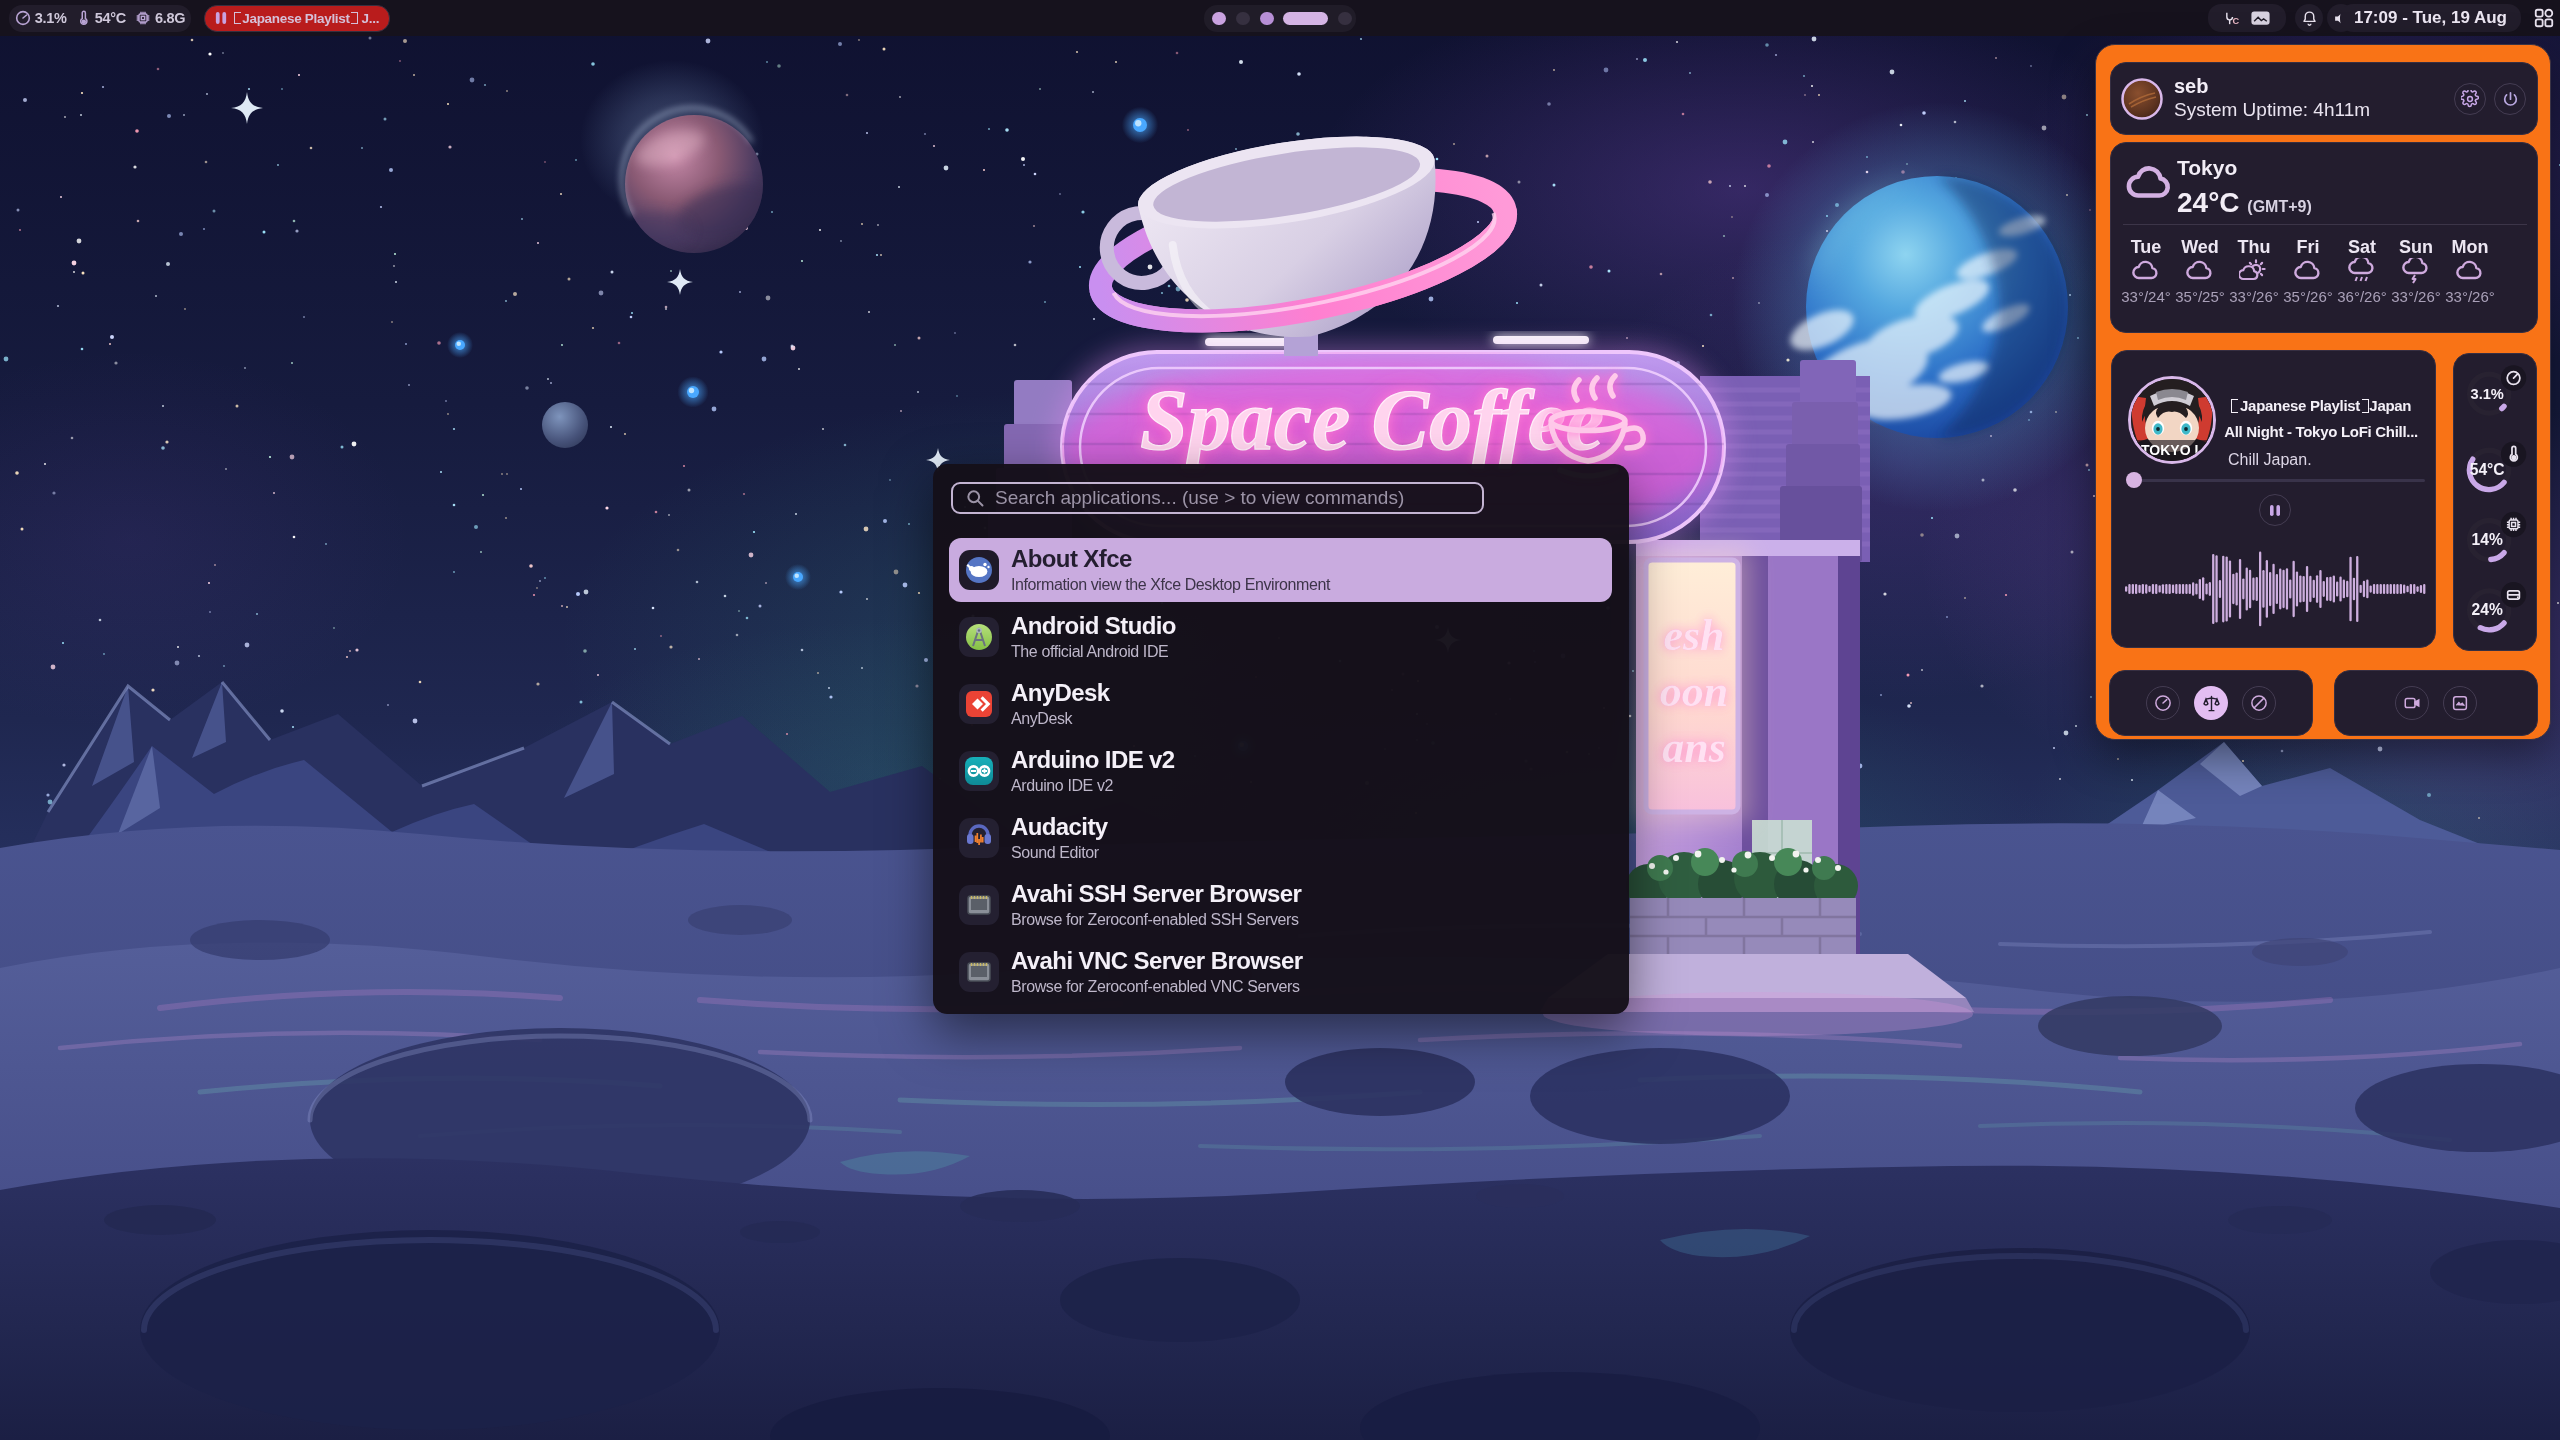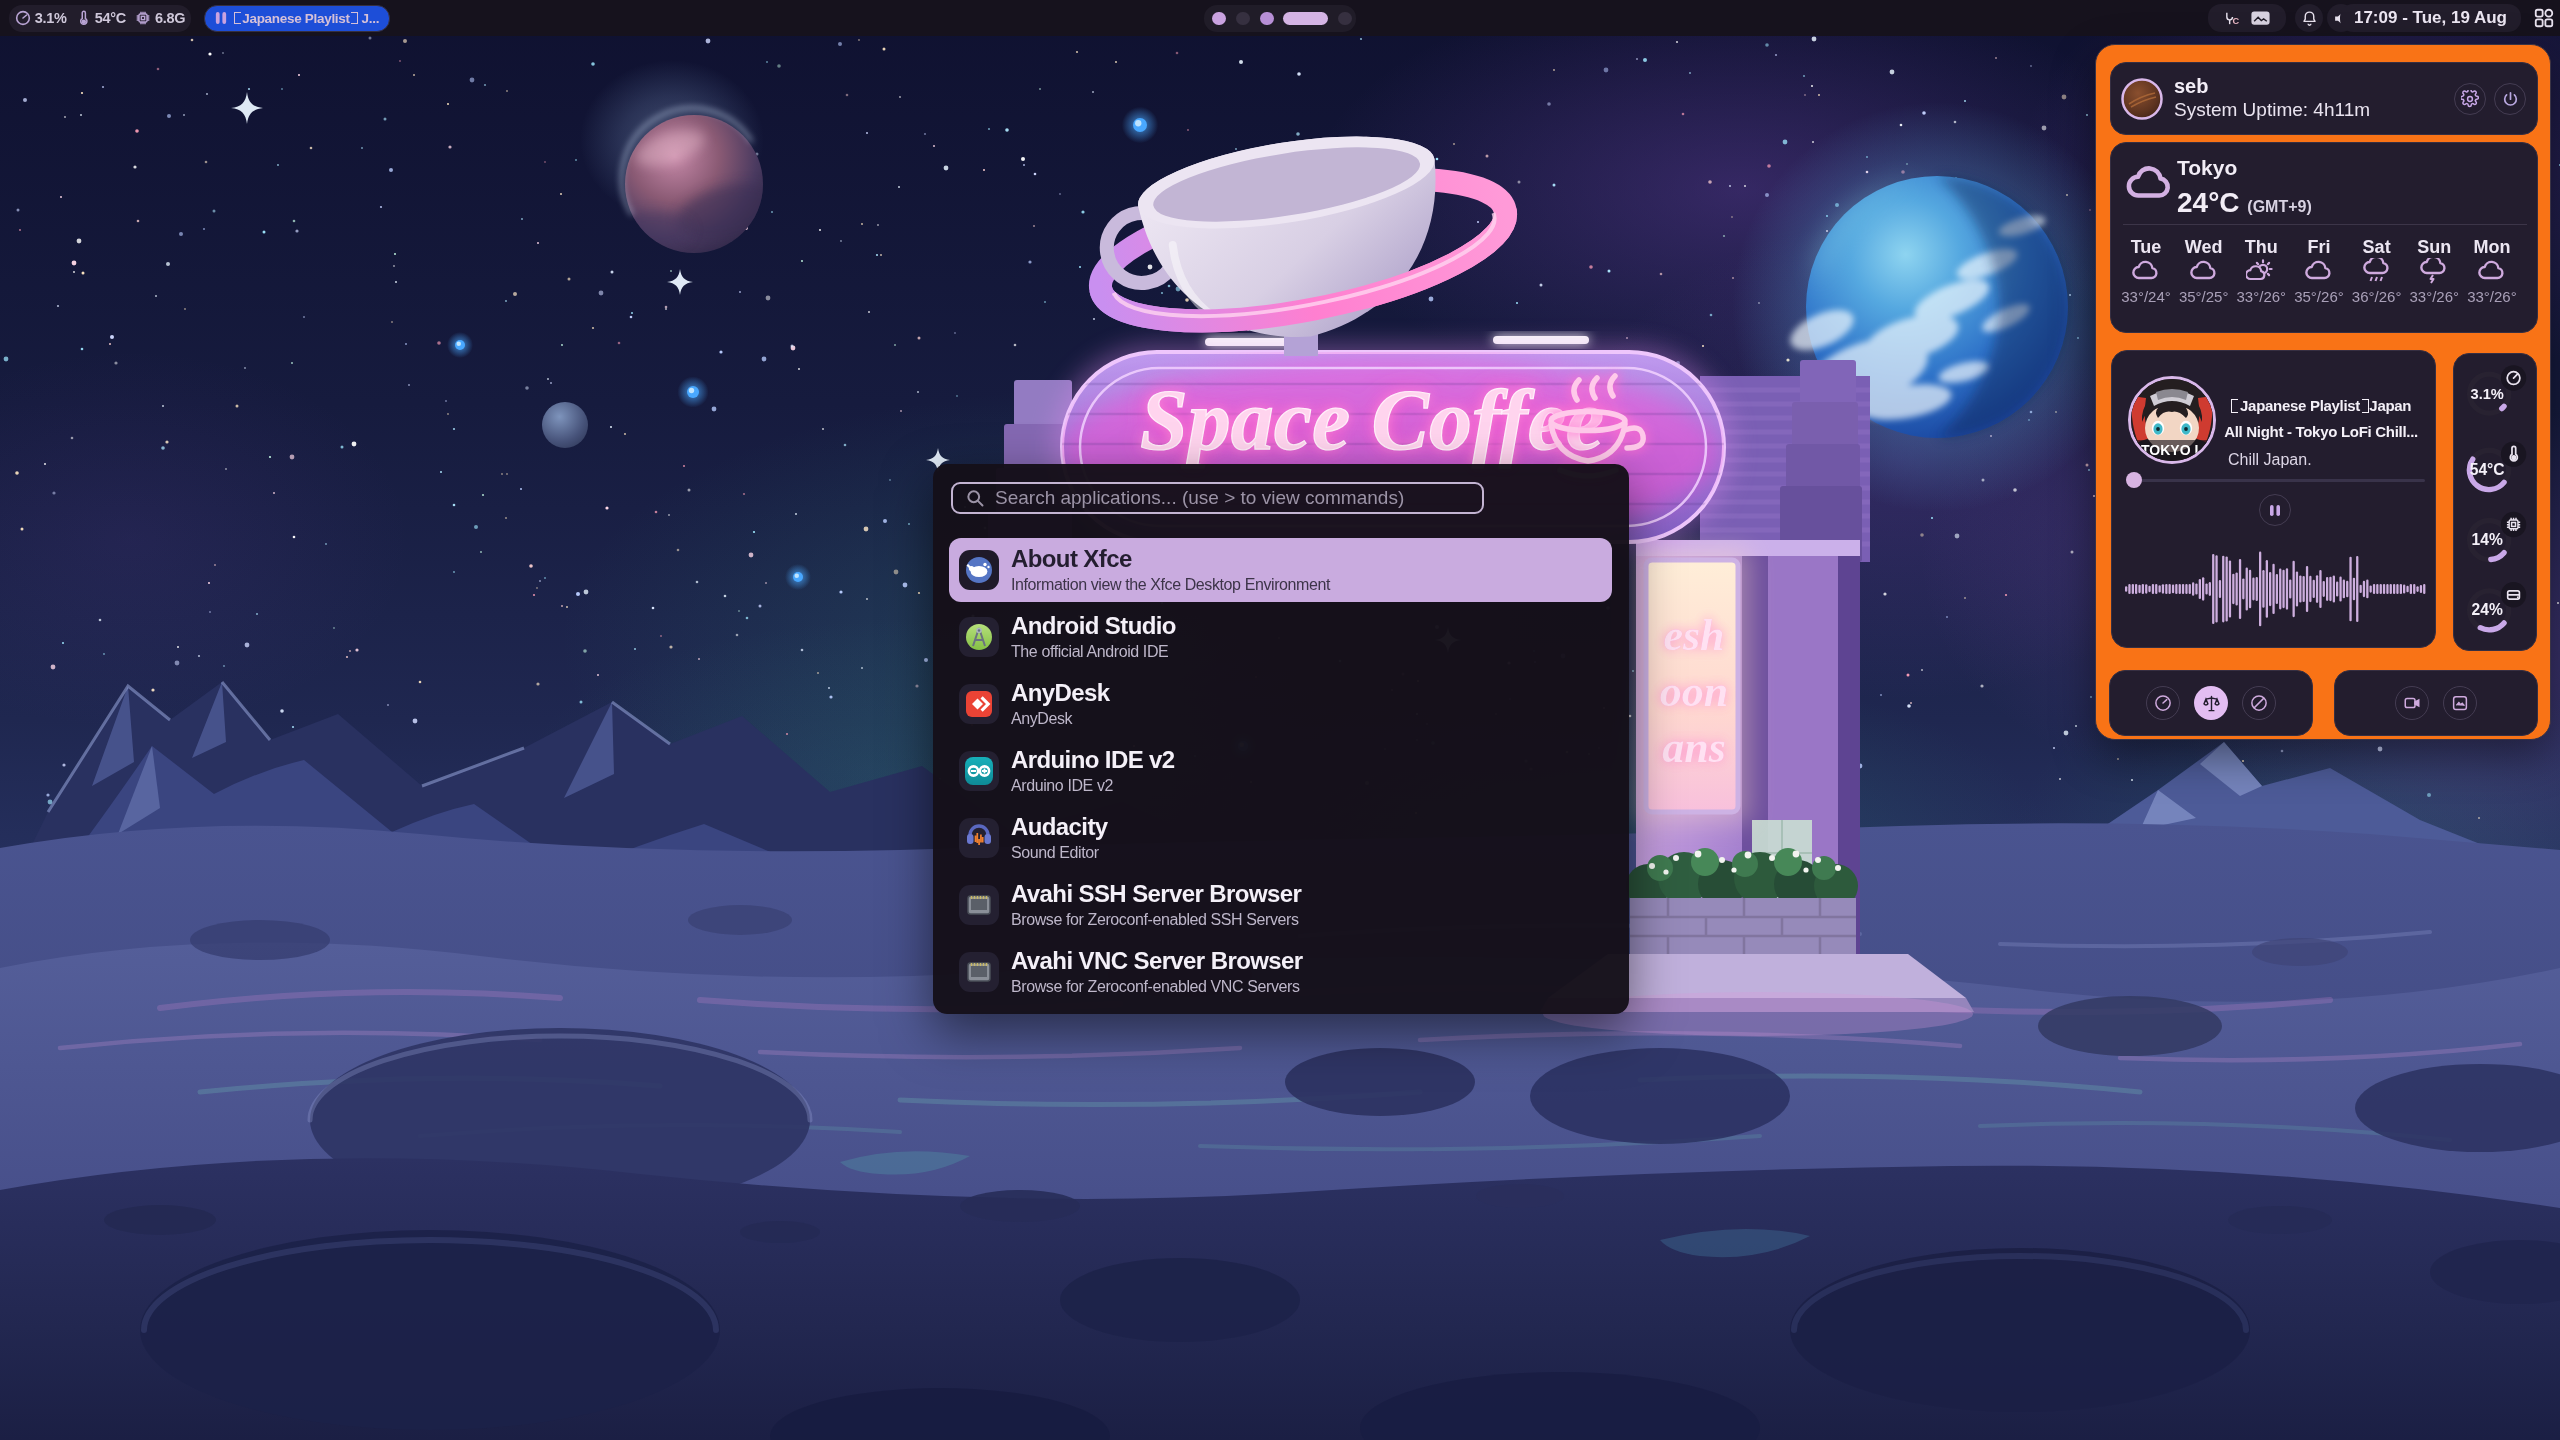--- a/index.html
+++ b/index.html
@@ -21,21 +21,21 @@
 .row .t1{font-size:24px;font-weight:bold;color:#f4f0f8;letter-spacing:-.6px}
 .row .t2{font-size:16px;color:#beb7ca;margin-top:6px;letter-spacing:-.4px}
 .rowhi{background:#c9abdf}
 .rowhi .t1{color:#241e30}
 .rowhi .t2{color:#3d3449}
 .rowhi .tile{background:#1f1a29}
 
 #side{position:absolute;left:2095px;top:44px;width:456px;height:696px;background:#f97316;border:1px solid #3a3345;border-radius:20px;z-index:30;box-shadow:0 16px 44px rgba(0,0,0,.45)}
 .card{position:absolute;background:#231d2e;border:1px solid #362f42;border-radius:16px}
 .ibtn{border:1px solid #443c52;border-radius:50%;display:flex;align-items:center;justify-content:center}
-#side .w7{display:flex;justify-content:space-between}
+#side .w7{display:flex;}
 .day{text-align:center;width:54px}
 .day .d1{font-size:18px;font-weight:bold;color:#ece6f2}
 .day .d3{font-size:15px;color:#a9a0b8}
 </style></head>
 <body>
 <svg id="wp" viewBox="0 0 2560 1440" preserveAspectRatio="none">
 <defs>
 <linearGradient id="skyg" x1="0" y1="0" x2="0" y2="1">
 <stop offset="0" stop-color="#0f1130"></stop>
         <stop offset="0.28" stop-color="#161b3e"></stop>
@@ -1092,21 +1092,21 @@
         <circle cx="12.5" cy="17" r="2.4" fill="#b9a4d4"></circle>
       </svg>
       <span>54°C</span>
 <svg width="16" height="16" viewBox="0 0 24 24" fill="none" stroke="#b9a4d4" stroke-width="2.2" style="margin-left:5px">
         <rect x="6" y="6" width="12" height="12" rx="2"></rect>
         <rect x="9.5" y="9.5" width="5" height="5"></rect>
         <path d="M9 6V2.5 M12 6V2.5 M15 6V2.5 M9 21.5V18 M12 21.5V18 M15 21.5V18 M6 9H2.5 M6 12H2.5 M6 15H2.5 M21.5 9H18 M21.5 12H18 M21.5 15H18"></path>
       </svg>
       <span>6.8G</span>
 </div>
-<div class="pill" style="margin-left:13px;width:186px;justify-content:center;gap:7px;background:#1d4ed8;border:1px solid #363040;color:#d5c0d8;font-size:13.5px;letter-spacing:-.3px;white-space:nowrap;overflow:hidden">
+<div class="pill" style="margin-left:13px;width:186px;justify-content:center;gap:7px;background:#b91c1c;border:1px solid #363040;color:#d5c0d8;font-size:13.5px;letter-spacing:-.3px;white-space:nowrap;overflow:hidden">
 <svg width="12" height="14" viewBox="0 0 14 16">
         <rect x="1" y="1" width="4.4" height="14" rx="2.2" fill="#c9a2e0"></rect>
         <rect x="8.6" y="1" width="4.4" height="14" rx="2.2" fill="#c9a2e0"></rect>
       </svg>
 <span style="font-weight:bold"><span class="cjkL"></span>Japanese Playlist<span class="cjkR"></span> J...</span>
 </div>
 <div class="pill" style="position:absolute;left:1204px;top:5px;width:152px;height:27px;background:#201c28"></div>
 <span class="abs" style="left:1212px;top:12px;width:14px;height:13px;border-radius:7px;background:#c9a2e0"></span>
 <span class="abs" style="left:1236px;top:12px;width:14px;height:13px;border-radius:7px;background:#363040"></span>
 <span class="abs" style="left:1260px;top:12px;width:14px;height:13px;border-radius:7px;background:#b78fd6"></span>

